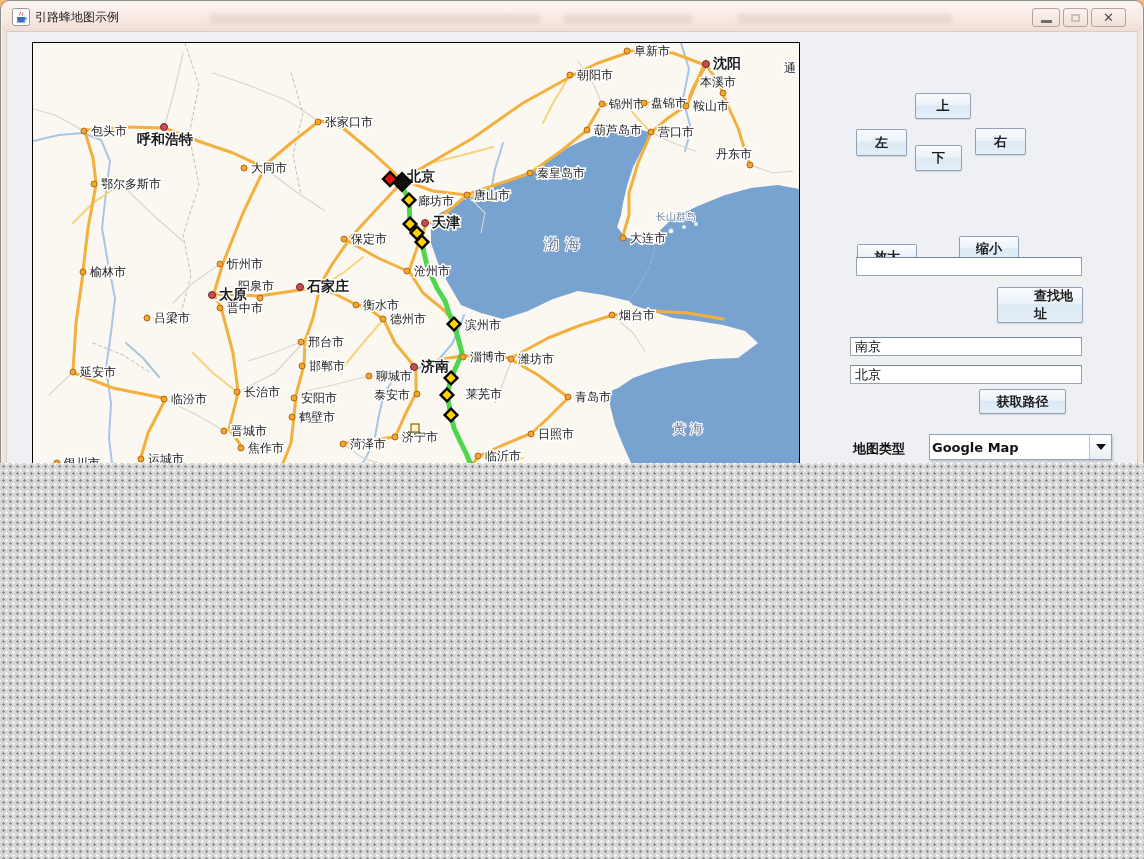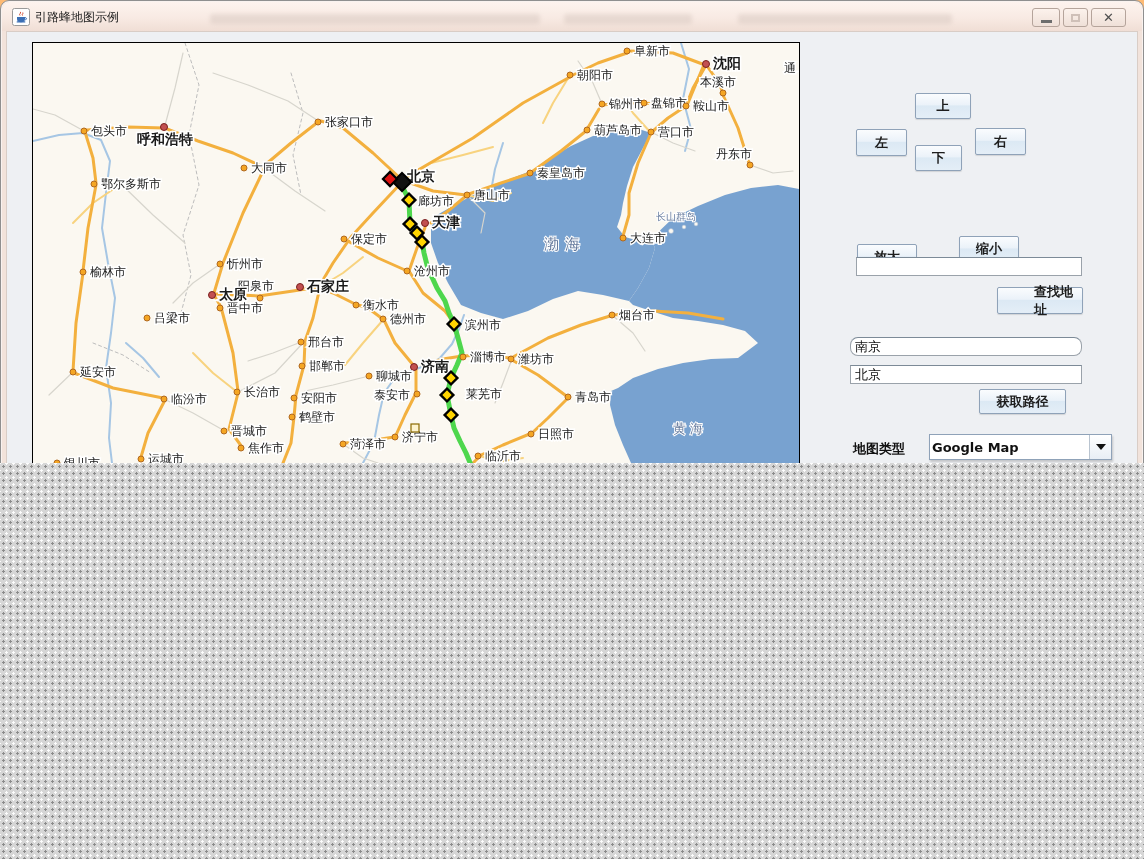--- a/index.html
+++ b/index.html
@@ -310,25 +310,25 @@
         </div>
 
       <div class="jbtn" style="left:850px;top:172px;width:60px;height:26px;margin-top:40px;">
           <span>放大</span>
         </div>
       <div class="jbtn" style="left:952px;top:172px;width:60px;height:26px;margin-top:32px;">
           <span>缩小</span>
         </div>
 
       <input class="jfield" style="left: 849px; top: 225px; width: 226px; height: 19px;" value="">
-      <div class="jbtn" style="left:990px;top:255px;width:86px;height:27px;padding-left:36px;">
+      <div class="jbtn" style="left:990px;top:255px;width:86px;height:36px;padding-left:36px;">
           <span>查找地址</span>
         </div>
 
-      <input class="jfield" style="left: 843px; top: 305px; width: 232px; height: 19px; border-radius: 8px;" value="南京">
+      <input class="jfield" style="left: 843px; top: 305px; width: 232px; height: 19px;" value="南京">
       <input class="jfield" style="left: 843px; top: 333px; width: 232px; height: 19px;" value="北京">
       <div class="jbtn" style="left:972px;top:357px;width:87px;height:25px;justify-content:center;">
           <span>获取路径</span>
         </div>
 
       <span class="jlabel" style="left:846px;top:408px;">地图类型</span>
       <div class="jcombo" style="left:922px;top:402px;width:183px;height:26px;">
         <span class="val">Google Map</span>
         <span class="arrow-btn">
           <span class="tri"></span>

